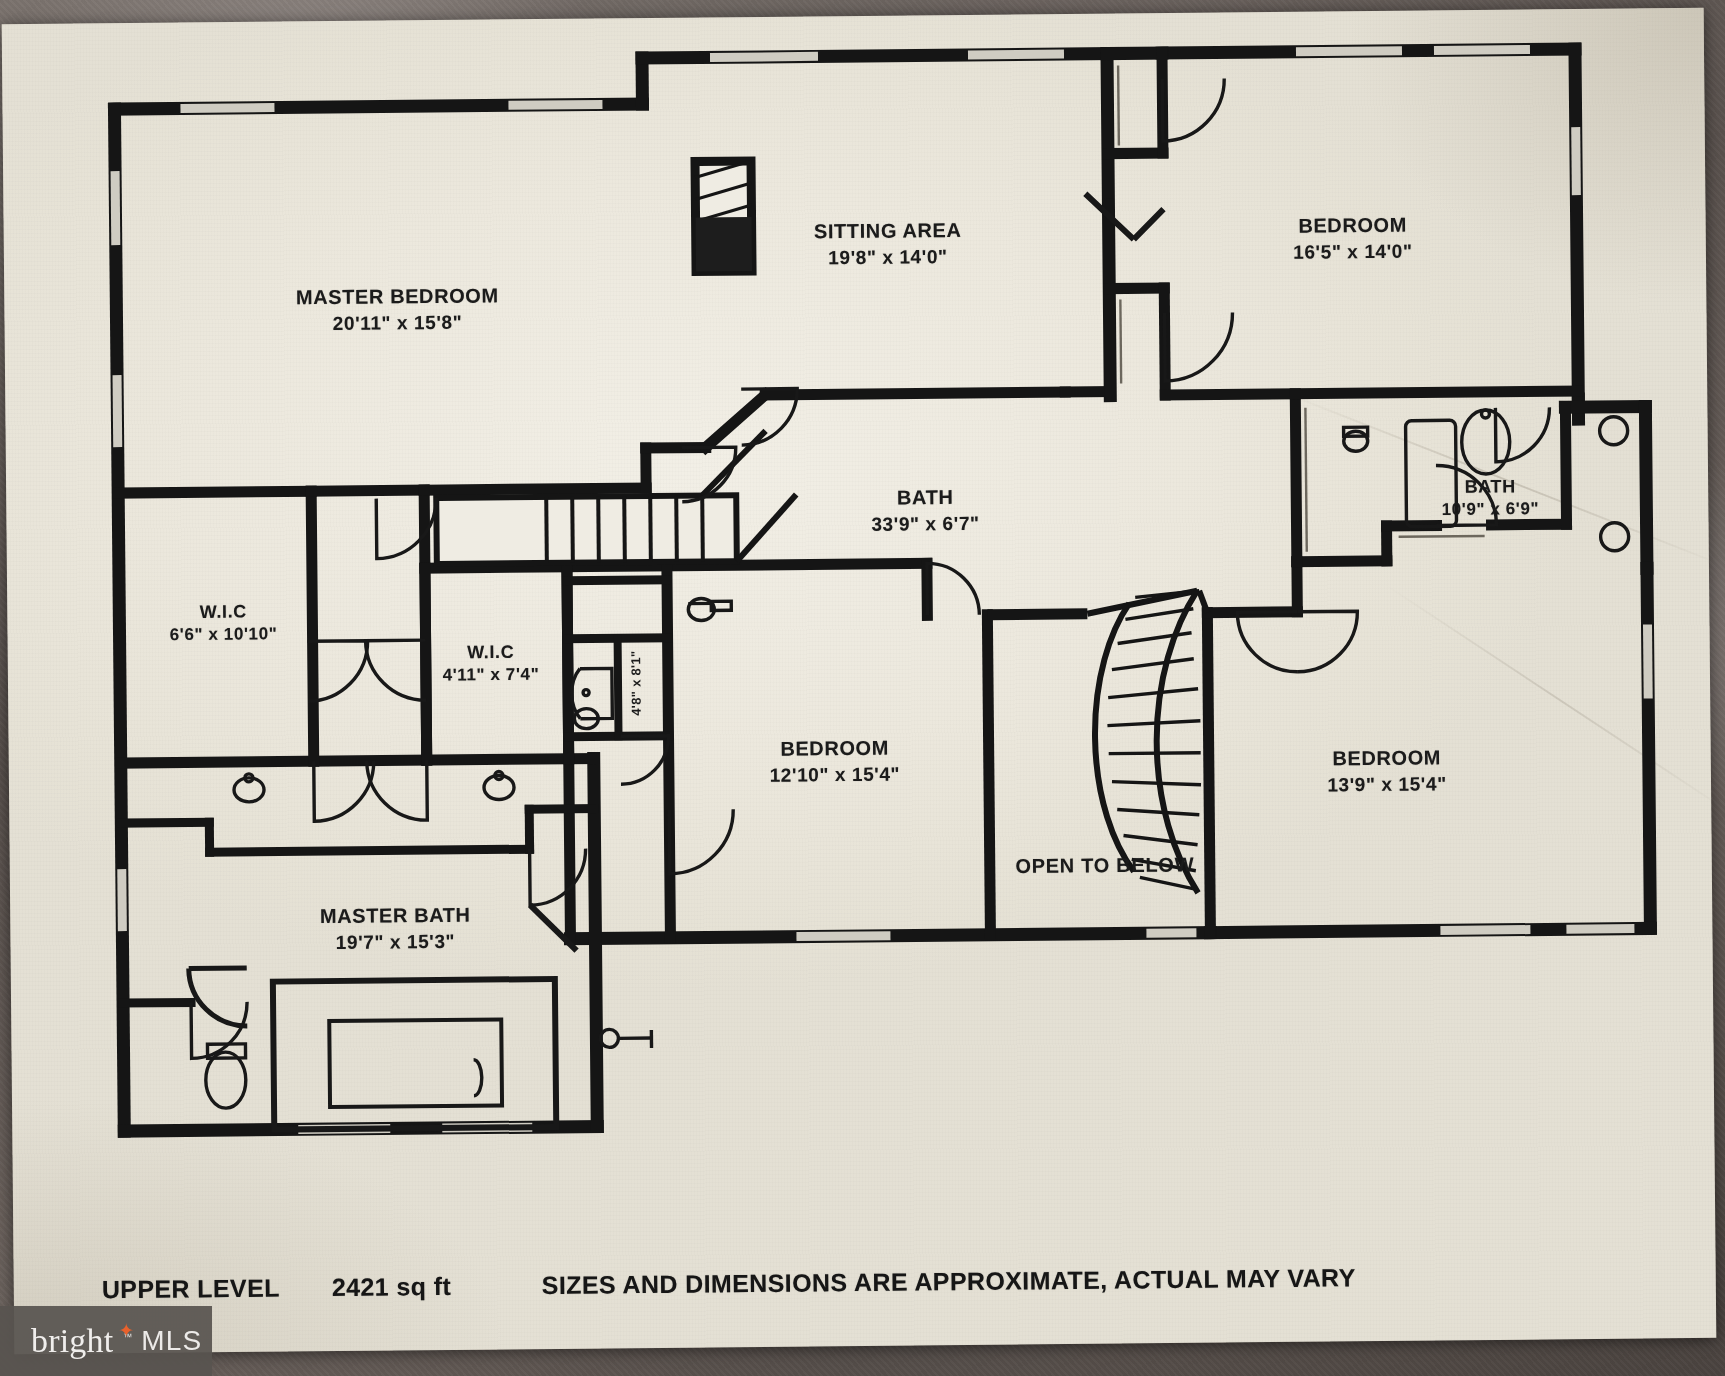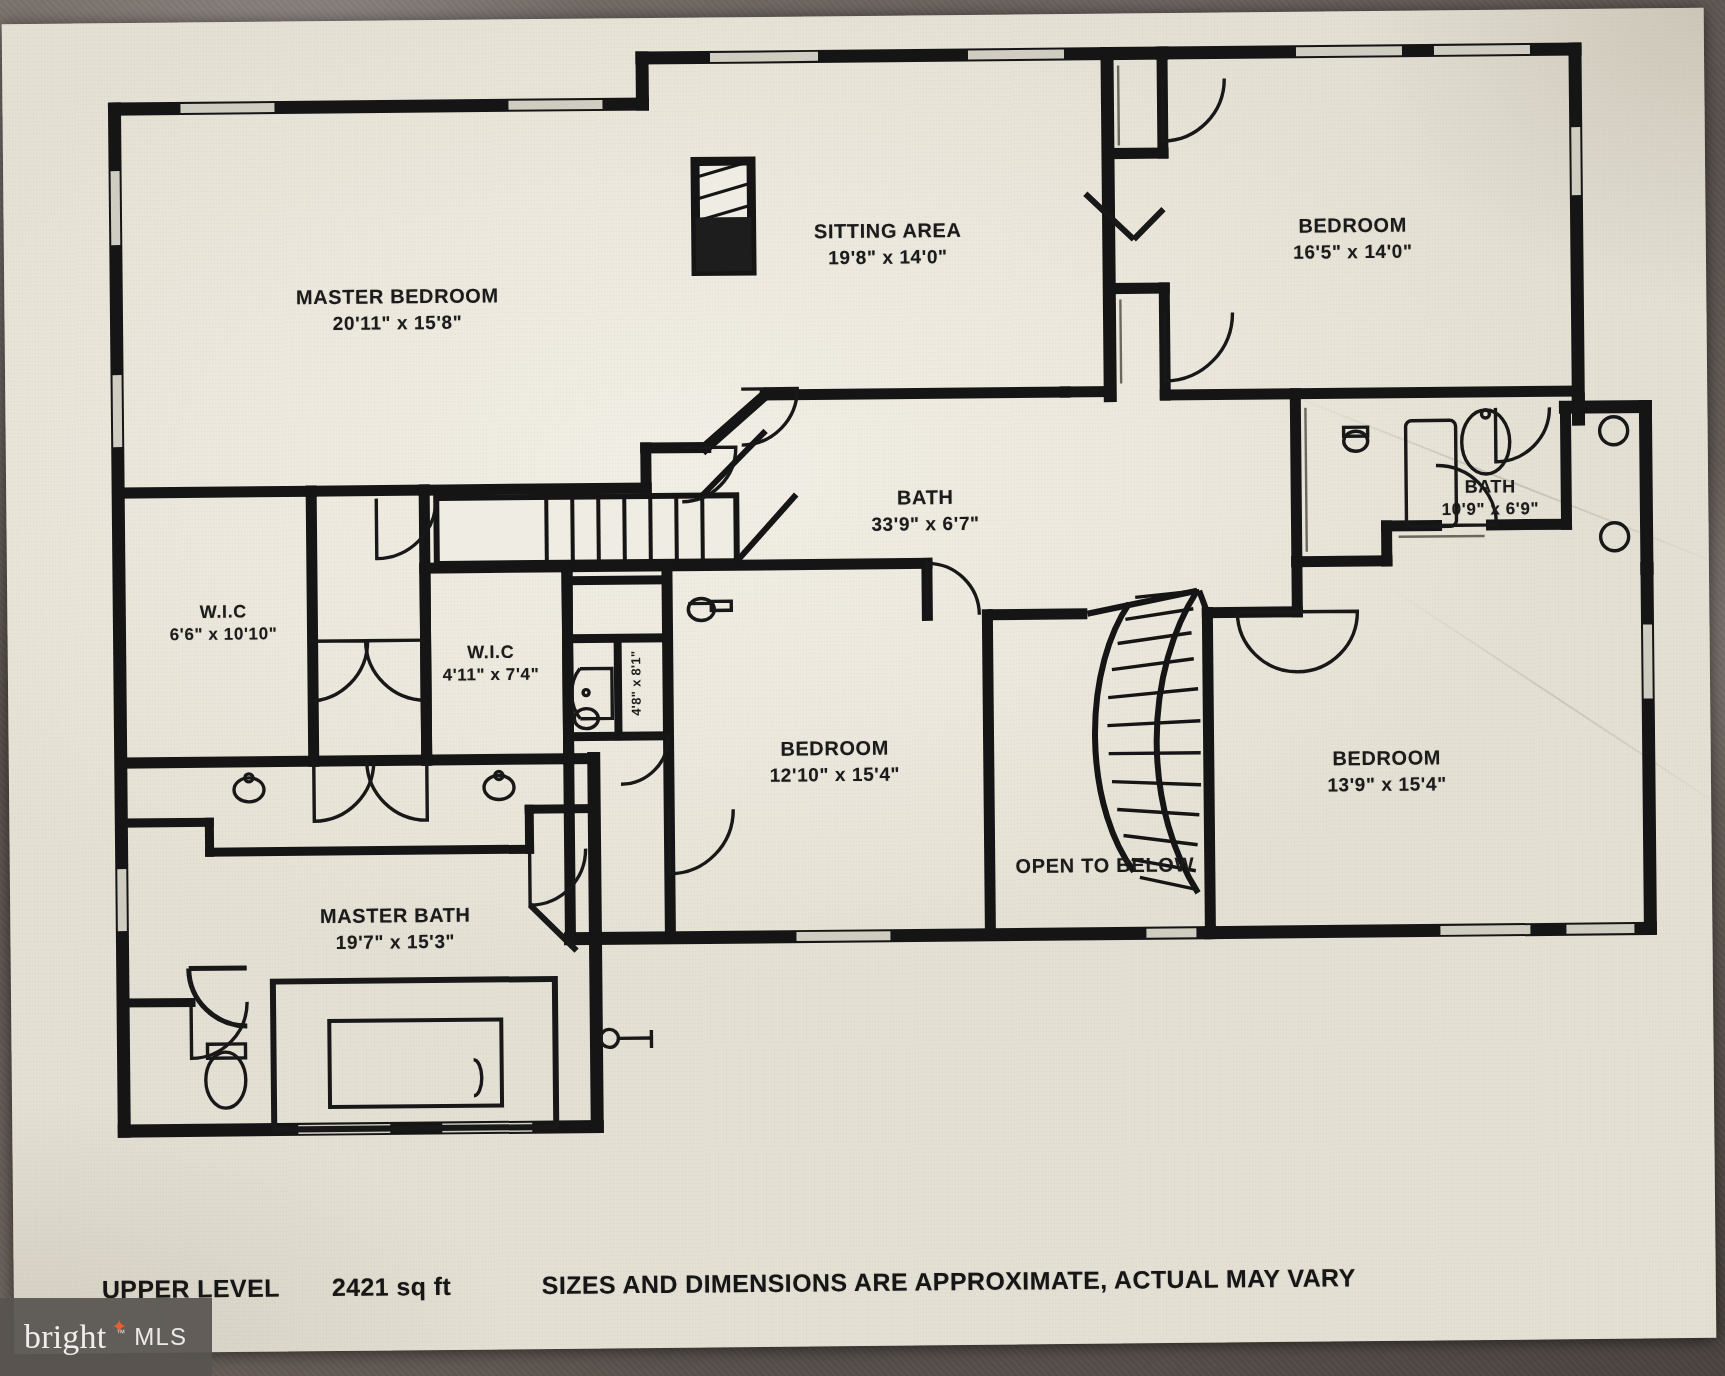--- a/index.html
+++ b/index.html
@@ -142,25 +142,25 @@
   #cap-level { left: 88px; top: 2px; }
   #cap-area  { left: 318px; top: 2px; }
   #cap-note  { left: 528px; top: 2px; }
 
   
   #watermark {
     position: absolute;
     left: 0;
     bottom: 0;
     width: 212px;
-    height: 78px;
+    height: 70px;
     background: rgba(88,84,80,.93);
     display: flex;
     align-items: center;
-    padding-left: 24px;
+    padding-left: 31px;
     box-sizing: border-box;
   }
   #watermark .wm-bright {
     font-family: "Liberation Serif", serif;
     font-size: 34px;
     color: #f0eeec;
     letter-spacing: .2px;
     position: relative;
   }
   #watermark .wm-star {
@@ -173,21 +173,21 @@
   }
   #watermark .wm-tm {
     font-family: "Liberation Sans", sans-serif;
     font-size: 9px;
     color: #e4e2e0;
     vertical-align: super;
     margin-left: 1px;
   }
   #watermark .wm-mls {
     font-family: "Liberation Sans", sans-serif;
-    font-size: 24px;
+    font-size: 28px;
     color: #eceae8;
     letter-spacing: 1.2px;
     margin-left: 9px;
   }
 </style>
 </head>
 <body>
 
 <div id="page">
 

